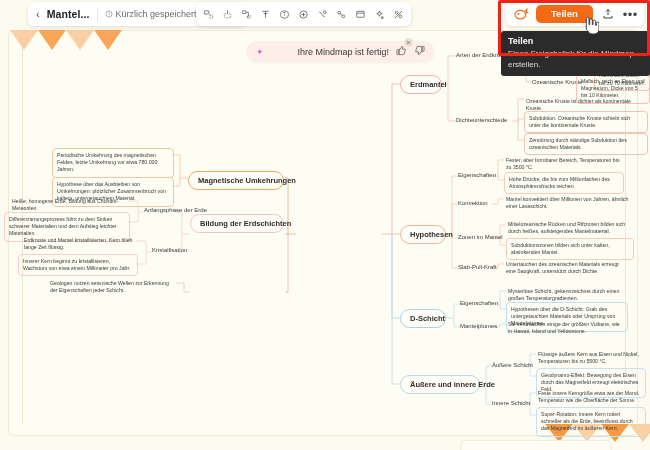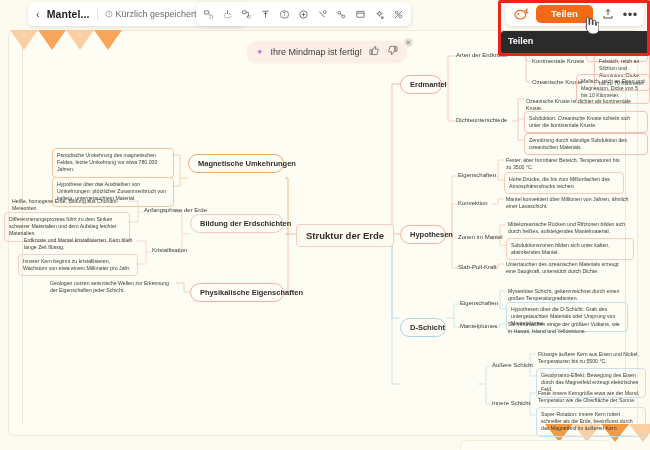--- a/index.html
+++ b/index.html
@@ -55,21 +55,21 @@
   #tooltip .tt-title{color:#fff;font-size:9px;font-weight:700;line-height:13px;}
   #tooltip .tt-body{color:#ddd;font-size:8px;line-height:11px;}
 
   
   #cursor{position:absolute;left:583px;top:16px;z-index:70;}
 
   
   #toast{position:absolute;left:247px;top:41px;height:21px;display:flex;align-items:center;
          gap:7px;background:#fdeee7;border-radius:11px;padding:0 9px;z-index:35;
          box-shadow:0 1px 3px rgba(0,0,0,.06);}
-  #toast .ttxt{font-size:9px;color:#3a3a3a;white-space:nowrap;}
+  #toast .ttxt{font-size:9px;color:#3a3a3a;white-space:nowrap;margin-left:27px;}
   .thumb{font-size:10px;color:#6a6a6a;cursor:pointer;}
   #toast-close{position:absolute;left:404px;top:38px;width:9px;height:9px;border-radius:50%;
     background:#e9e4d7;color:#8a8379;font-size:7px;line-height:9px;text-align:center;
     cursor:pointer;z-index:36;}
 
   
   #map{position:absolute;inset:0;z-index:10;}
   svg.links{position:absolute;inset:0;width:650px;height:450px;pointer-events:none;}
   .node{position:absolute;box-sizing:border-box;cursor:pointer;}
   .root{
@@ -78,21 +78,21 @@
   }
   .lvl1{
     background:#fffdf5;border-radius:11px;font-size:7.5px;font-weight:700;
     color:#2e2e2e;padding:4px 9px;white-space:nowrap;text-align:center;
   }
   .lvl1.or{border:1px solid #f0a868;}
   .lvl1.pk{border:1px solid #f3c5c8;}
   .lvl1.rd{border:1px solid #f0b0a8;}
   .lvl1.sa{border:1px solid #f2b49a;}
   .lvl1.bl{border:1px solid #bcd9ea;}
-  .lvl1.cy{border:1px solid #a9d6e4;margin-top:9px;}
+  .lvl1.cy{border:1px solid #a9d6e4;}
   .lvl2{font-size:6px;color:#3a3a3a;white-space:nowrap;}
   .leaf{
     border-radius:4px;font-size:5.2px;line-height:7.2px;color:#3b3b3b;
     padding:3px 4px;box-sizing:border-box;background:transparent;
   }
   .leaf.or{border:1px solid #f3c79d;}
   .leaf.pk{border:1px solid #f5cdd0;}
   .leaf.rd{border:1px solid #f4c0b8;}
   .leaf.sa{border:1px solid #f6ccb6;}
   .leaf.bl{border:1px solid #c9e0ee;}
@@ -186,35 +186,33 @@
 
       <path d="M478 384 L486 384 L486 366 L492 366" stroke="#c9e0ee"></path>
       <path d="M486 384 L486 404 L492 404" stroke="#c9e0ee"></path>
       <path d="M524 366 L530 366 L530 354 L536 354" stroke="#c9e0ee"></path>
       <path d="M530 366 L530 376 L536 376" stroke="#c9e0ee"></path>
       <path d="M524 404 L530 404 L530 393 L536 393" stroke="#c9e0ee"></path>
       <path d="M530 404 L530 415 L536 415" stroke="#c9e0ee"></path>
     </g>
   </svg>
 
-  <div class="node root" style="left:296px;top:224px;">Struktur der Erde</div>
-
-  <div class="node lvl1 or" style="left:188px;top:154px;width:96px;">Magnetische Umkehrungen</div>
+
+  <div class="node lvl1 or" style="left:188px;top:171px;width:96px;">Magnetische Umkehrungen</div>
   <div class="node leaf or" style="left:52px;top:148px;width:122px;">Periodische Umkehrung des magnetischen Feldes, letzte Umkehrung vor etwa 780.000 Jahren.</div>
   <div class="node leaf or" style="left:52px;top:177px;width:122px;">Hypothese über das Ausbleiben von Umkehrungen: plötzlicher Zusammenbruch von kaltem, untergetauchtem Material.</div>
 
   <div class="node lvl1 pk" style="left:190px;top:214px;width:94px;">Bildung der Erdschichten</div>
   <div class="node lvl2" style="left:144px;top:207px;">Anfangsphase der Erde</div>
   <div class="node leaf none" style="left:10px;top:195px;width:120px;">Heiße, homogene Erde, Bildung aus Chondrit-Meteoriten.</div>
   <div class="node leaf pk" style="left:4px;top:212px;width:126px;">Differenzierungsprozess führt zu dem Sinken schwerer Materialien und dem Aufstieg leichter Materialien.</div>
   <div class="node lvl2" style="left:152px;top:247px;">Kristallisation</div>
   <div class="node leaf none" style="left:22px;top:234px;width:116px;">Erdkruste und Mantel kristallisierten, Kern blieb lange Zeit flüssig.</div>
   <div class="node leaf pk" style="left:18px;top:254px;width:120px;">Innerer Kern beginnt zu kristallisieren, Wachstum von etwa einem Millimeter pro Jahr.</div>
 
-  <div class="node lvl1 rd" style="left:190px;top:283px;width:94px;">Physikalische Eigenschaften</div>
   <div class="node leaf none" style="left:48px;top:277px;width:128px;">Geologen nutzen seismische Wellen zur Erkennung der Eigenschaften jeder Schicht.</div>
 
   <div class="node lvl1 rd" style="left:400px;top:75px;width:42px;">Erdmantel</div>
   <div class="node lvl2" style="left:456px;top:52px;">Arten der Erdkruste</div>
   <div class="node lvl2" style="left:532px;top:37px;">Oberflächliche Substanz</div>
   <div class="node leaf rd" style="left:586px;top:32px;width:62px;">Dünnste Schicht, besteht aus festem Gestein.</div>
   <div class="node lvl2" style="left:532px;top:58px;">Kontinentale Kruste</div>
   <div class="node leaf rd" style="left:594px;top:54px;width:56px;">Felsisch, reich an Silizium und Aluminium, Dicke bis zu 70 Kilometer.</div>
   <div class="node lvl2" style="left:532px;top:79px;">Ozeanische Kruste</div>
   <div class="node leaf rd" style="left:576px;top:74px;width:74px;">Mafisch, reich an Eisen und Magnesium, Dicke von 5 bis 10 Kilometer.</div>
@@ -236,20 +234,21 @@
   <div class="node lvl2" style="left:458px;top:264px;">Slab-Pull-Kraft</div>
   <div class="node leaf none" style="left:504px;top:258px;width:126px;">Untertauchen des ozeanischen Materials erzeugt eine Saugkraft, unterstützt durch Dichte.</div>
 
   <div class="node lvl1 cy" style="left:400px;top:309px;width:46px;">D-Schicht</div>
   <div class="node lvl2" style="left:460px;top:300px;">Eigenschaften</div>
   <div class="node leaf none" style="left:506px;top:285px;width:122px;">Mysteriöse Schicht, gekennzeichnet durch einen großen Temperaturgradienten.</div>
   <div class="node leaf cy" style="left:506px;top:302px;width:122px;">Hypothesen über die D-Schicht: Grab des untergetauchten Materials oder Ursprung von Mantelplumes.</div>
   <div class="node lvl2" style="left:460px;top:323px;">Mantelplumes</div>
   <div class="node leaf none" style="left:506px;top:318px;width:122px;">Sie verursachen einige der größten Vulkane, wie in Hawaii, Island und Yellowstone.</div>
 
+  <div class="node lvl1 bl" style="left:400px;top:375px;width:80px;">Äußere und innere Erde</div>
   <div class="node lvl2" style="left:492px;top:362px;">Äußere Schicht</div>
   <div class="node leaf none" style="left:536px;top:348px;width:110px;">Flüssige äußere Kern aus Eisen und Nickel, Temperaturen bis zu 5500 °C.</div>
   <div class="node leaf bl" style="left:536px;top:368px;width:110px;">Geodynamo-Effekt: Bewegung des Eisen durch das Magnetfeld erzeugt elektrisches Feld.</div>
   <div class="node lvl2" style="left:492px;top:400px;">Innere Schicht</div>
   <div class="node leaf none" style="left:536px;top:387px;width:110px;">Feste innere Kerngröße etwa wie der Mond, Temperatur wie die Oberfläche der Sonne.</div>
   <div class="node leaf bl" style="left:536px;top:407px;width:110px;">Super-Rotation: innere Kern rotiert schneller als die Erde, beeinflusst durch das Magnetfeld im äußeren Kern.</div>
 </div>
 
 <div id="toast">
   <span style="color:#d46bd8;font-size:9px;">✦</span>
@@ -371,19 +370,20 @@
         <path d="M12 3v11M8 7l4-4 4 4"></path>
           <path d="M4 16v4h16v-4"></path>
         </svg>
     </span>
     <span class="dots">•••</span>
   </div>
 </div>
 
 <div id="tooltip">
   <div class="tt-title">Teilen</div>
+  <div class="tt-body">Einen Freigabelink für die Mindmap erstellen.</div>
 </div>
 <div id="red-box"></div>
 <div id="cursor">
   <svg width="16" height="20" viewBox="0 0 24 30">
     <path d="M7 2c1.2 0 2 .9 2 2v9h1V6c0-1.1.9-2 2-2s2 .9 2 2v7h1V8c0-1.1.9-2 2-2s2 .9 2 2v6h1v-3c0-1.1.9-2 2-2s2 .9 2 2v9c0 4-3 7-7 7h-3c-4 0-6-3-7-5L5 20V4c0-1.1.9-2 2-2z" fill="#fff" stroke="#333" stroke-width="1.4" stroke-linejoin="round"></path>
   </svg>
 </div>
 
 </body></html>

